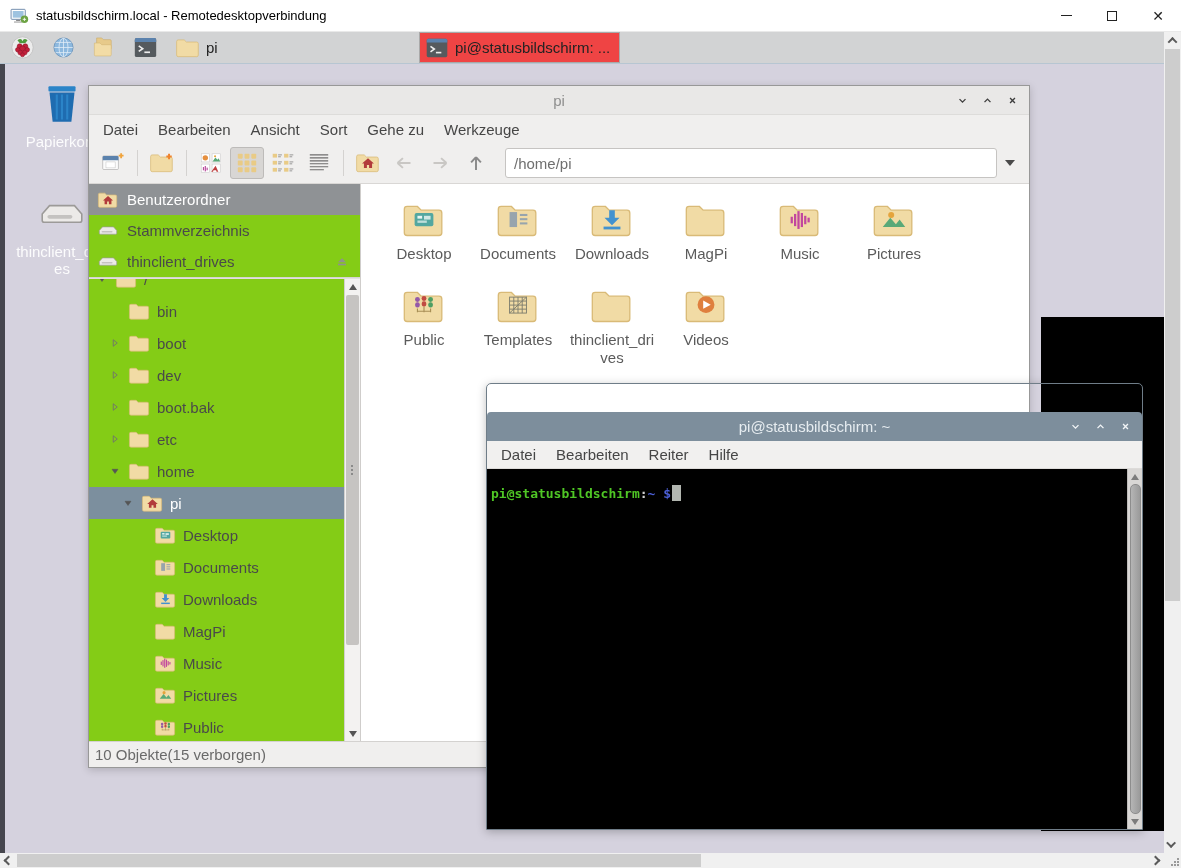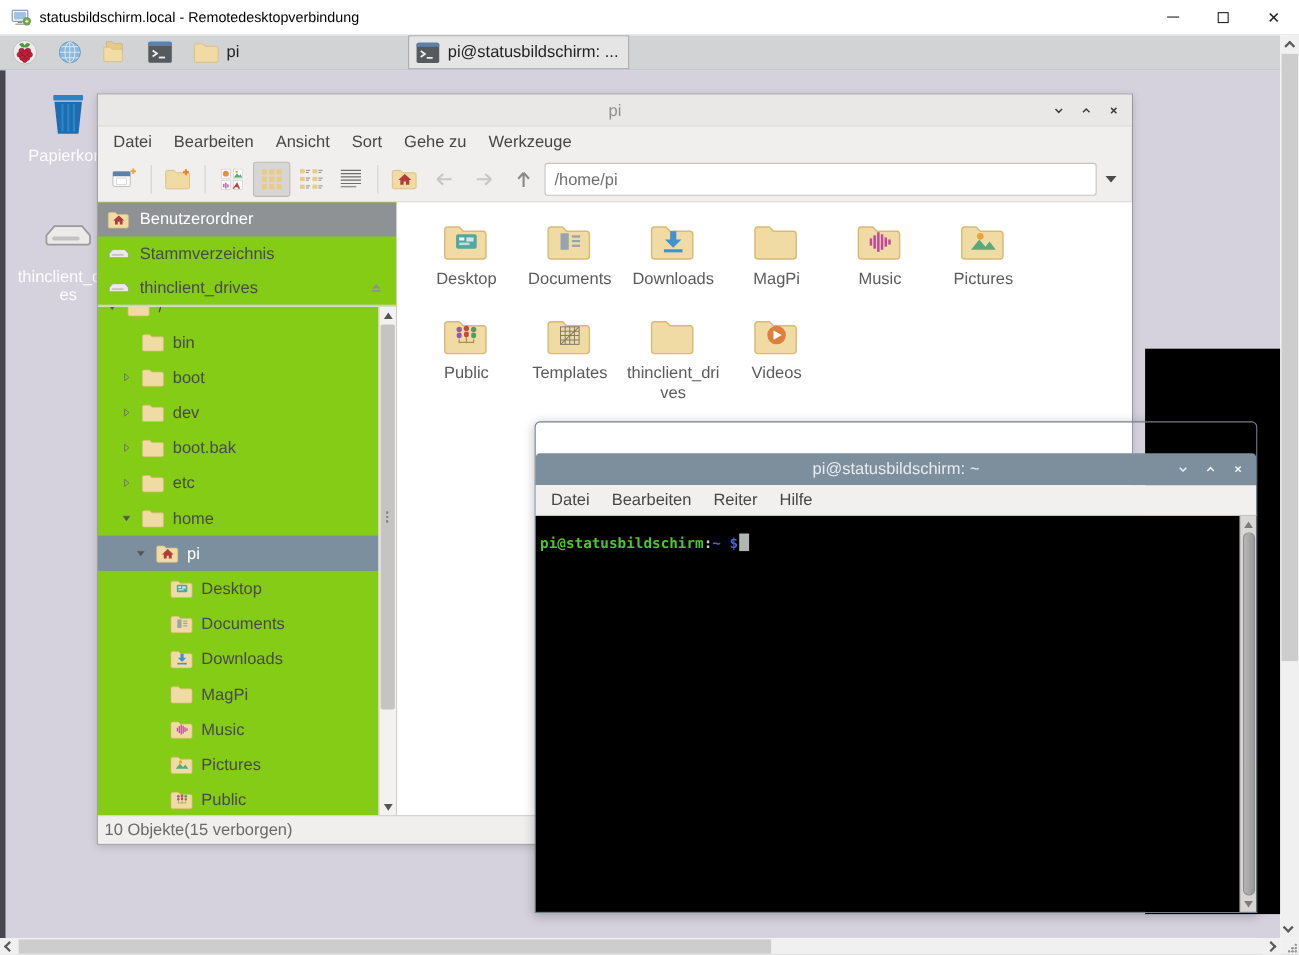--- a/index.html
+++ b/index.html
@@ -46,21 +46,21 @@
   .taskbar{position:absolute;left:0;top:0;width:1164px;height:32px;background:#d2d3d4;
     border-bottom:1px solid #b7c6d2;display:flex;align-items:center;}
   .launchers{display:flex;align-items:center;gap:13px;padding-left:8px;height:100%;}
   .launcher{width:28px;height:28px;display:flex;align-items:center;justify-content:center;}
   .launcher svg{width:27px;height:27px;}
   .tasks{display:flex;align-items:stretch;height:100%;margin-left:11px;}
   .task-btn{width:201px;display:flex;align-items:center;gap:5px;padding:0 4px;border:1px solid transparent;
     font-size:15px;color:#232323;}
   .task-btn svg{width:26px;height:26px;flex:none;}
   .task-btn .task-label{white-space:nowrap;overflow:hidden;}
-  .task-btn.pressed{background:#e5e5e5;border:1px solid #a9a9a9;}
+  .task-btn.pressed{background:#ef4444;border:1px solid #a9a9a9;margin-left:48px;}
 
   .desktop{position:absolute;left:0;top:32px;width:1164px;height:789px;background:#d5d2de;}
   .desktop-edge{position:absolute;left:0;top:0;width:5px;height:789px;background:#46464e;}
   .black-region{position:absolute;left:1041px;top:253px;width:123px;height:514px;background:#000;}
 
   .desk-icon{position:absolute;width:100px;display:flex;flex-direction:column;align-items:center;}
   .desk-icon svg{flex:none;}
   .desk-label{margin-top:3px;font-size:15px;color:rgba(255,255,255,.92);text-align:center;line-height:1.15;
     width:92px;overflow-wrap:anywhere;}
 
@@ -75,21 +75,21 @@
   .fm-titlebar .win-btn{color:#3e3e3e;}
   .menubar{height:28px;display:flex;align-items:center;padding-left:4px;flex:none;}
   .menu-item{padding:0 10px;font-size:15px;color:#464646;height:100%;display:flex;align-items:center;}
   .fm-toolbar{height:41px;display:flex;align-items:center;padding:0 8px 0 7px;gap:2px;
     border-bottom:1px solid #d9d7d5;flex:none;}
   .tb-btn{width:34px;height:32px;display:flex;align-items:center;justify-content:center;border:1px solid transparent;border-radius:3px;color:#8a8a8a;}
   .tb-btn svg{width:26px;height:26px;}
   .tb-btn.selected{background:#d8d6d4;border-color:#bdbbb9;}
   .tb-btn.disabled{color:#c9c7c4;}
   .tb-sep{width:1px;height:26px;background:#d4d2d0;margin:0 5px;flex:none;}
-  .pathbar{flex:1;height:30px;margin-left:0;background:#fff;border:1px solid #c6c4c2;border-radius:3px;
+  .pathbar{flex:1;height:30px;margin-left:10px;background:#fff;border:1px solid #c6c4c2;border-radius:3px;
     font-size:15px;color:#6f6f6f;padding:0 8px;font-family:"Liberation Sans",sans-serif;outline:none;}
   .path-drop{width:22px;height:30px;display:flex;align-items:center;justify-content:center;flex:none;}
   .tri-dn{width:0;height:0;border-left:5px solid transparent;border-right:5px solid transparent;border-top:6px solid #4a4a4a;}
 
   .fm-body{flex:1;display:flex;min-height:0;}
   .fm-sidebar{width:272px;flex:none;background:#84cc16;border-right:1px solid #cfcdcb;display:flex;flex-direction:column;min-height:0;}
   .places{flex:none;border-bottom:1px solid #d6d4d2;}
   .place-row{height:31px;display:flex;align-items:center;gap:8px;padding-left:8px;font-size:15px;color:#4a4a4a;position:relative;}
   .place-row svg{width:22px;height:22px;flex:none;}
   .place-row.selected{background:#8f9295;color:#fff;}

